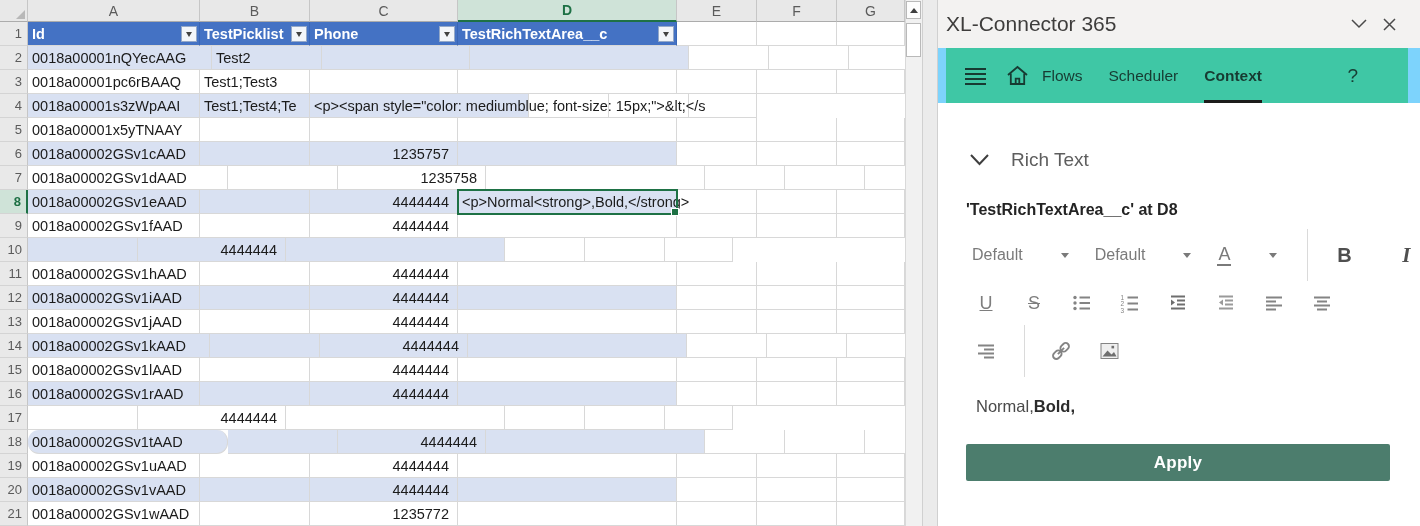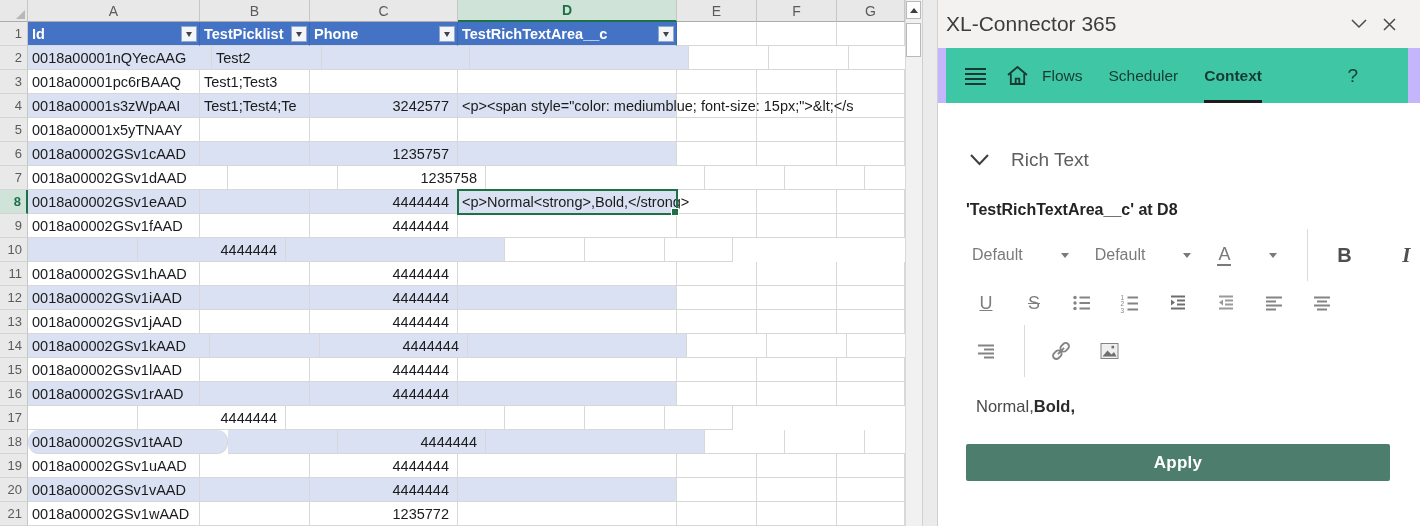--- a/index.html
+++ b/index.html
@@ -34,21 +34,21 @@
   .cell.selected::after{content:"";position:absolute;right:-3px;bottom:-3px;width:6px;height:6px;background:#1E7145;border:1px solid #fff;z-index:3;}
 
   .vscroll{position:absolute;right:0;top:0;width:17px;height:526px;background:#F1F1F1;border-left:1px solid #D9D9D9;box-sizing:border-box;}
   .sbtn{width:15px;height:18px;margin:1px 0 0 0;background:#FDFDFD;border:1px solid #B9B9B9;box-sizing:border-box;display:flex;align-items:center;justify-content:center;}
   .sbtn::after{content:"";border:4px solid transparent;border-bottom:5px solid #3F3F3F;margin-bottom:4px;}
   .sthumb{width:15px;height:34px;margin:4px 0 0 0;background:#FFFFFF;border:1px solid #B9B9B9;box-sizing:border-box;}
 
   .gutterbar{width:16px;height:526px;flex:none;background:#EBEBEB;border-left:1px solid #D0D0D0;border-right:1px solid #D0D0D0;box-sizing:border-box;}
 
   
-  .pane{flex:1;height:526px;background:#c4b5fd;display:flex;flex-direction:column;overflow:hidden;}
+  .pane{flex:1;height:526px;background:#7dd3fc;display:flex;flex-direction:column;overflow:hidden;}
   .ptitle{height:48px;flex:none;background:#F3F2F1;display:flex;align-items:center;padding:0 16px 0 8px;}
   .ptitle .t{font-size:21px;color:#3E3D3C;flex:1;}
   .pbtn{display:flex;align-items:center;justify-content:center;width:30px;height:30px;cursor:pointer;}
   .nav{height:55px;flex:none;background:#3FC7A5;margin:0 12px 0 8px;display:flex;align-items:center;padding-left:12px;color:#173B32;}
   .navicon{display:flex;align-items:center;justify-content:center;width:34px;height:100%;cursor:pointer;margin-right:8px;}
   .navitem{font-size:15.5px;margin-right:26px;height:100%;display:flex;align-items:center;box-sizing:border-box;cursor:pointer;}
   .navitem.active{font-weight:bold;border-bottom:3px solid #1D1D1B;padding-top:3px;}
   .help{margin-left:auto;margin-right:50px;font-size:19px;cursor:pointer;}
 
   .pbody{flex:1;display:flex;flex-direction:column;background:#fff;}
@@ -141,23 +141,20 @@
             <div class="cell" style="width: 80px;"></div>
             <div class="cell" style="width: 68px;"></div>
           </div>
           <div class="row">
             <div class="gut">4</div>
             <div class="cell band" style="width: 172px;">
               <span class="txt">0018a00001s3zWpAAI</span>
             </div>
             <div class="cell band" style="width: 110px;">
               <span class="txt">Test1;Test4;Te</span>
-            </div>
-            <div class="cell band num" style="width: 148px;">
-              <span class="txt">3242577</span>
             </div>
             <div class="cell band dcell" style="width: 219px;">
               <span class="txt">&lt;p&gt;&lt;span style="color: mediumblue; font-size: 15px;"&gt;&amp;lt;&lt;/s</span>
             </div>
             <div class="cell" style="width: 80px;"></div>
             <div class="cell" style="width: 80px;"></div>
             <div class="cell" style="width: 68px;"></div>
           </div>
           <div class="row">
             <div class="gut">5</div>

